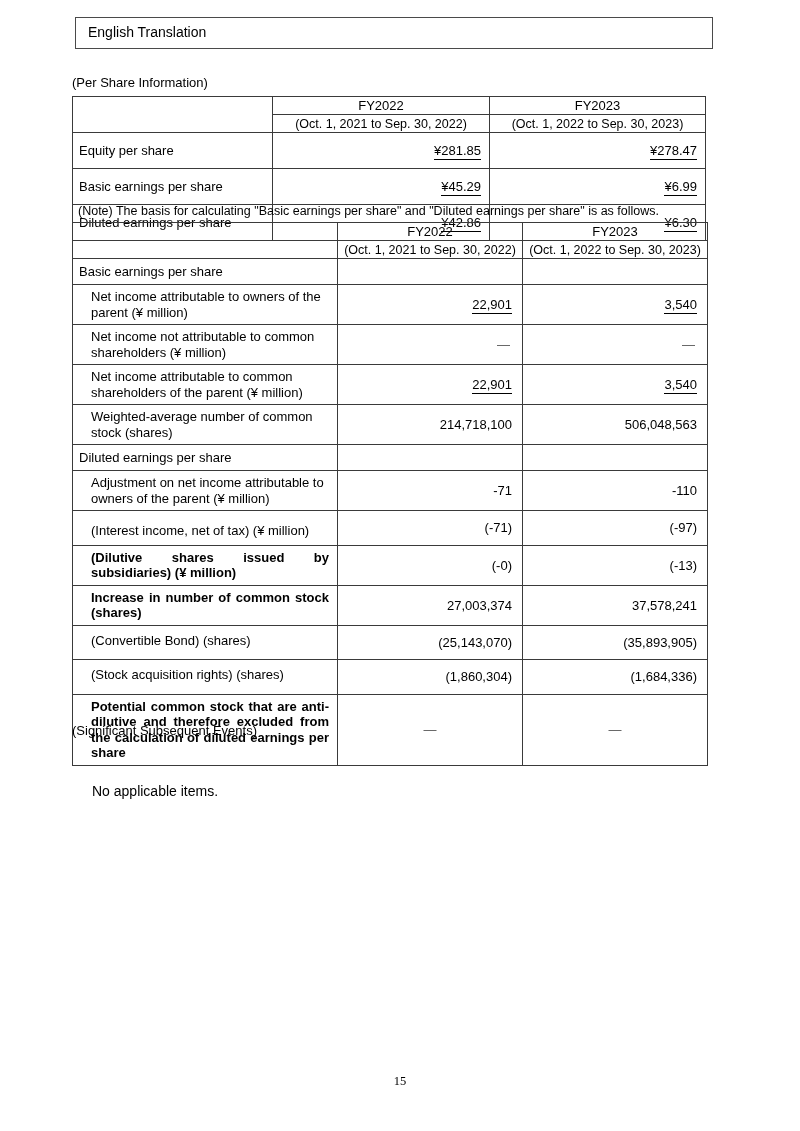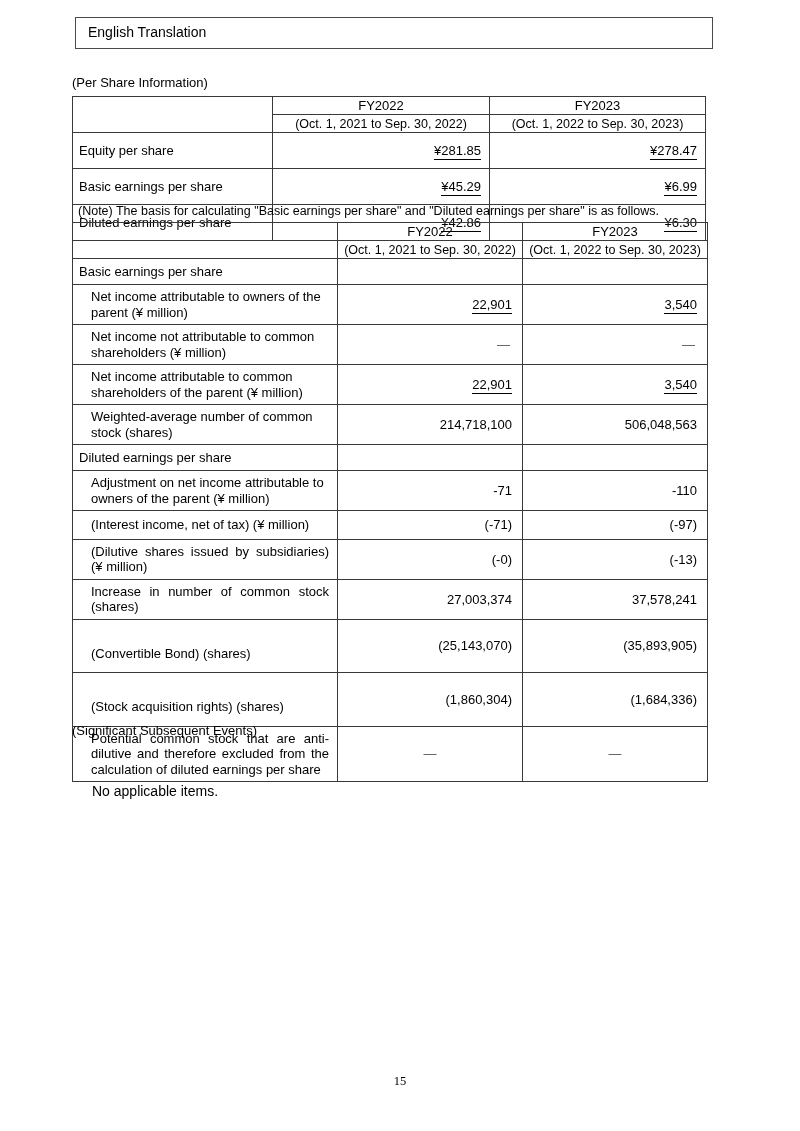--- a/index.html
+++ b/index.html
@@ -56,24 +56,24 @@
 
   .u { border-bottom: 1px solid #000; padding-bottom: 1px; }
 
   
   .t2 .sec-label { padding: 5px 6px; height: 26px; font-size: 13px; }
   .t2 .sub-label {
     padding: 4px 8px 4px 18px;
     line-height: 15.5px;
     font-size: 13px;
   }
-  .t2 .jst { text-align: justify; }
+  .t2 .jst { text-align: justify; font-weight: bold; }
   .t2 .val { text-align: right; padding: 3px 10px; }
-  .t2 .pad-md .sub-label { padding-top: 6px; padding-bottom: 6px; }
-  .t2 .pad-lg .sub-label { padding-top: 26px; padding-bottom: 11px; border-radius: 18px; }
+  .t2 .pad-md .sub-label { padding-top: 12px; padding-bottom: 6px; }
+  .t2 .pad-lg .sub-label { padding-top: 7px; padding-bottom: 11px; border-radius: 18px; }
   .dash-r { text-align: right; padding-right: 12px; color: #555; }
   .dash-c { text-align: center; color: #555; }
 
   .note {
     position: absolute;
     left: 78px; top: 204px;
     font-size: 12.5px;
   }
 
   .heading2 {

